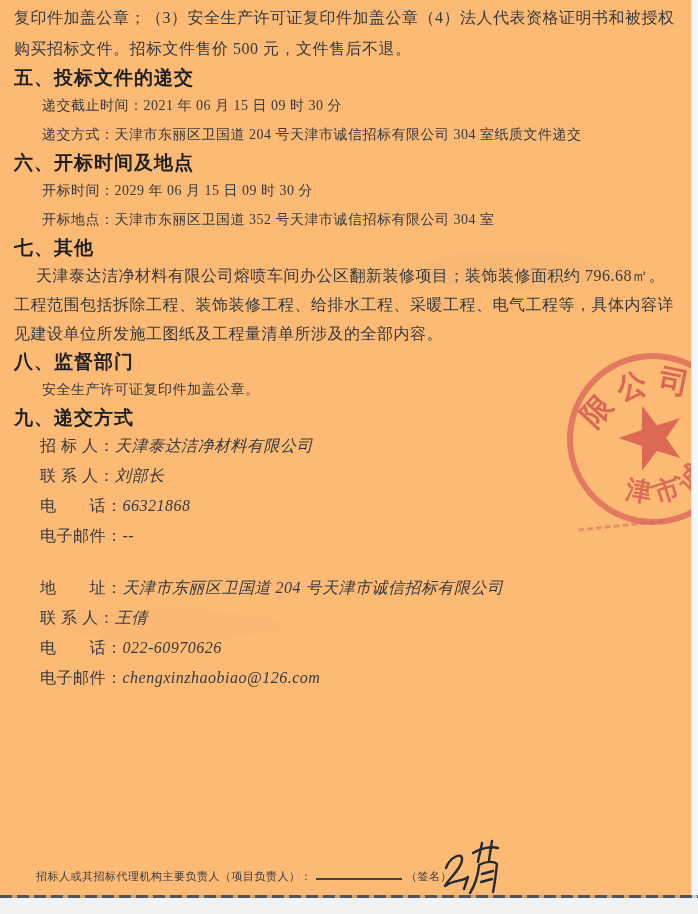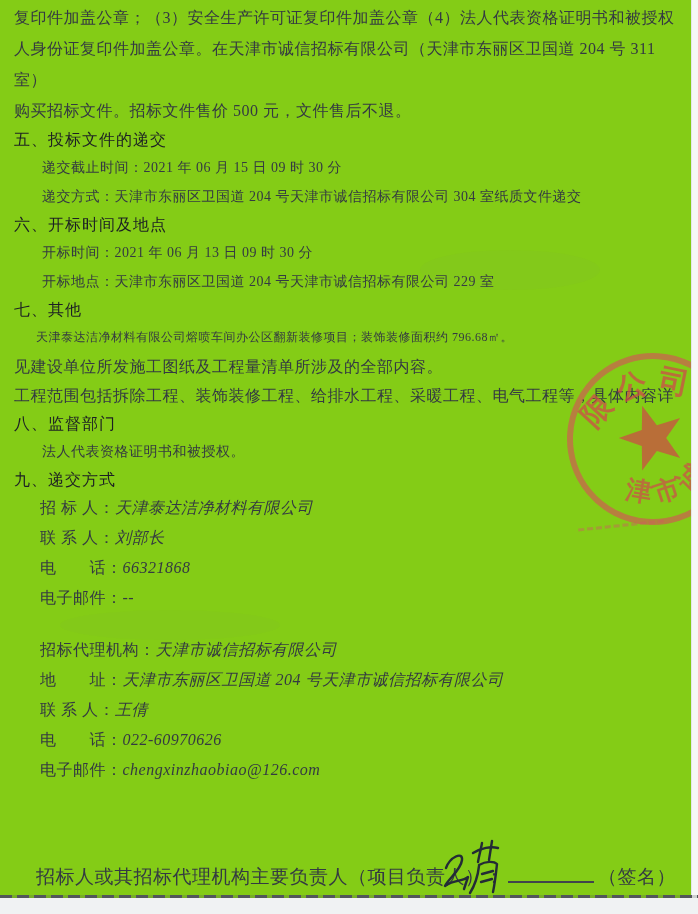--- a/index.html
+++ b/index.html
@@ -1,39 +1,39 @@
 <!DOCTYPE html>
 <html><head>
 <meta charset="utf-8">
 <style>
   html,body { margin:0; padding:0; background:#e9eaea; }
   .page {
     position:relative; width:698px; height:914px; margin:0 auto;
-    background:#84cc16; overflow:hidden;
+    background:#fdba74; overflow:hidden;
     font-family:"Liberation Serif","DejaVu Serif",serif;
     color:#343a42;
   }
   .content { padding:2px 20px 0 14px; }
   p { margin:0; }
   .intro-line { font-size:16px; line-height:31px; letter-spacing:0.5px; }
   h2.sec {
-    font-size:16px; line-height:25px; margin:1px 0 1px 0;
-    color:#1c1f24; font-weight:normal; letter-spacing:1px;
+    font-size:19px; line-height:25px; margin:1px 0 1px 0;
+    color:#1c1f24; font-weight:bold; letter-spacing:1px;
   }
   .sub { font-size:14px; line-height:29px; padding-left:28px; letter-spacing:0.5px; }
-  .para-first { font-size:12px; line-height:29px; padding-left:22px; letter-spacing:0.5px; }
+  .para-first { font-size:16px; line-height:29px; padding-left:22px; letter-spacing:0.5px; }
   .para-cont { font-size:16px; line-height:29px; padding-left:0; letter-spacing:0.5px; }
   .contact-row { font-size:16px; line-height:30px; padding-left:26px; letter-spacing:0.5px; white-space:pre-wrap; }
   .agency-block { margin-top:22px; }
   .c-label { white-space:pre-wrap;margin-top:45px; }
   .c-value { white-space:pre-wrap;font-style:italic; }
 
   
   .signature-row {
-    position:absolute; left:36px; top:864px; font-size:19px; letter-spacing:0.5px;
+    position:absolute; left:36px; top:864px; font-size:11px; letter-spacing:0.5px;
     color:#343a42; white-space:nowrap;
   }
   .sig-line { display:inline-block; width:86px; height:14px; border-bottom:2px solid #40454c; margin:0 4px; }
   .sig-ink { position:absolute; left:398px; top:-28px; }
 
   
   .stamp {
     position:absolute; left:560px; top:346px; width:186px; height:186px;
     transform:rotate(-18deg); opacity:0.9; pointer-events:none;
   }
@@ -57,50 +57,48 @@
 <body>
 
 <div class="page">
 
   <div class="noise1"></div>
   <div class="noise2"></div>
 
   <div class="content">
 
     <p class="intro-line">复印件加盖公章；（3）安全生产许可证复印件加盖公章（4）法人代表资格证明书和被授权</p>
-    <p class="intro-line">人身份证复印件加盖公章。在天津市诚信招标有限公司（天津市东丽区卫国道 204 号 311 室）</p>
     <p class="intro-line">购买招标文件。招标文件售价 500 元，文件售后不退。</p>
 
     <h2 class="sec">五、投标文件的递交</h2>
     <p class="sub">递交截止时间：2021 年 06 月 15 日  09 时 30 分</p>
     <p class="sub">递交方式：天津市东丽区卫国道 204 号天津市诚信招标有限公司 304 室纸质文件递交</p>
 
     <h2 class="sec">六、开标时间及地点</h2>
-    <p class="sub">开标时间：2021 年 06 月 13 日  09 时 30 分</p>
-    <p class="sub">开标地点：天津市东丽区卫国道 204 号天津市诚信招标有限公司 229 室</p>
+    <p class="sub">开标时间：2029 年 06 月 15 日  09 时 30 分</p>
+    <p class="sub">开标地点：天津市东丽区卫国道 352 号天津市诚信招标有限公司 304 室</p>
 
     <h2 class="sec">七、其他</h2>
     <p class="para-first">天津泰达洁净材料有限公司熔喷车间办公区翻新装修项目；装饰装修面积约 796.68㎡。</p>
+    <p class="para-cont">工程范围包括拆除工程、装饰装修工程、给排水工程、采暖工程、电气工程等，具体内容详</p>
     <p class="para-cont">见建设单位所发施工图纸及工程量清单所涉及的全部内容。</p>
-    <p class="para-cont">工程范围包括拆除工程、装饰装修工程、给排水工程、采暖工程、电气工程等，具体内容详</p>
 
     <h2 class="sec">八、监督部门</h2>
-    <p class="sub">法人代表资格证明书和被授权。</p>
+    <p class="sub">安全生产许可证复印件加盖公章。</p>
 
     <h2 class="sec">九、递交方式</h2>
 
     <div>
       <p class="contact-row"><span class="c-label">招 标 人：</span><span class="c-value">天津泰达洁净材料有限公司</span></p>
       <p class="contact-row"><span class="c-label">联 系 人：</span><span class="c-value">刘部长</span></p>
       <p class="contact-row"><span class="c-label">电　　话：</span><span class="c-value">66321868</span></p>
       <p class="contact-row"><span class="c-label">电子邮件：</span><span class="c-value">--</span></p>
     </div>
 
     <div class="agency-block">
-      <p class="contact-row"><span class="c-label">招标代理机构：</span><span class="c-value">天津市诚信招标有限公司</span></p>
       <p class="contact-row"><span class="c-label">地　　址：</span><span class="c-value">天津市东丽区卫国道 204 号天津市诚信招标有限公司</span></p>
       <p class="contact-row"><span class="c-label">联 系 人：</span><span class="c-value">王倩</span></p>
       <p class="contact-row"><span class="c-label">电　　话：</span><span class="c-value">022-60970626</span></p>
       <p class="contact-row"><span class="c-label">电子邮件：</span><span class="c-value">chengxinzhaobiao@126.com</span></p>
     </div>
 
   </div>
 
   <div class="signature-row">
     <span>招标人或其招标代理机构主要负责人（项目负责人）：</span><span class="sig-line"></span><span>（签名）</span>

